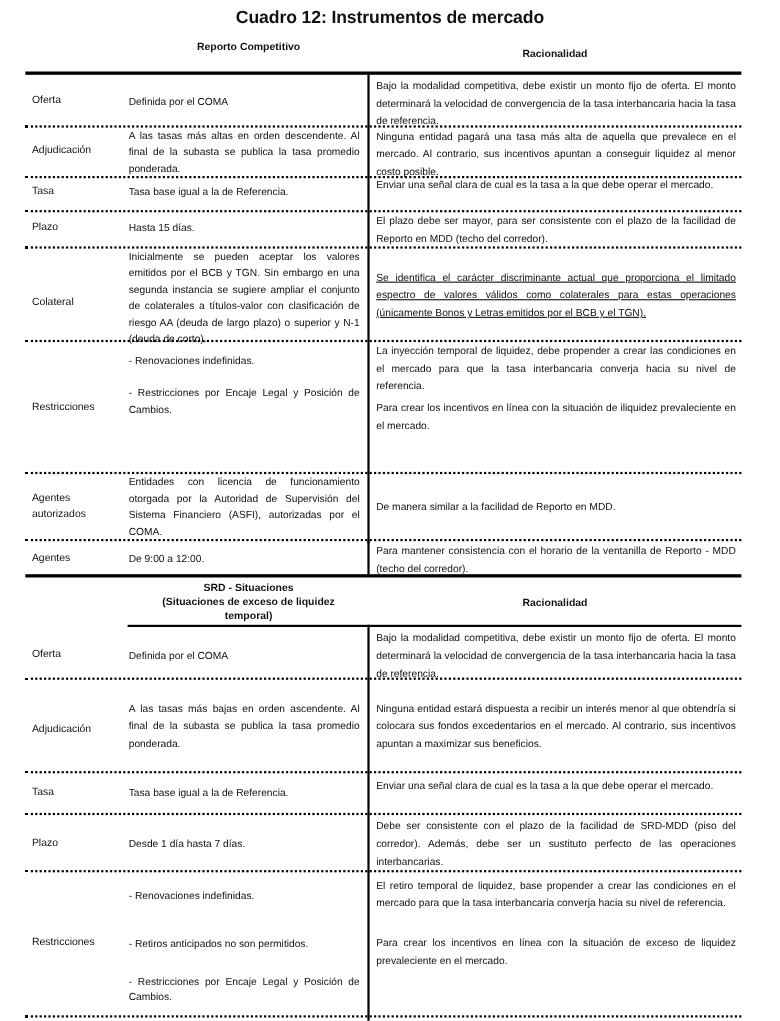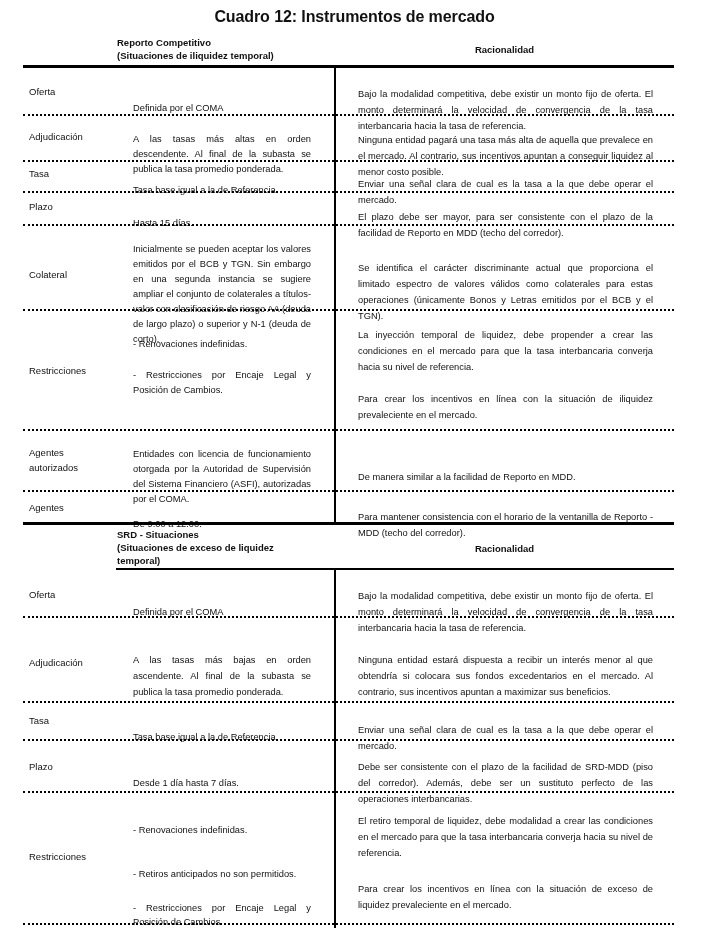--- a/index.html
+++ b/index.html
@@ -2,48 +2,47 @@
 <html><head>
 <meta charset="utf-8">
 <style>
   html, body { margin: 0; padding: 0; background: #ffffff; }
   body { width: 709px; height: 928px; position: relative; overflow: hidden;
          font-family: "Liberation Sans", sans-serif; color: #111; }
   .title { position: absolute; left: 0; top: 8px; width: 709px; text-align: center;
            font-size: 16px; font-weight: bold; letter-spacing: -0.1px; }
   .sec { position: absolute; left: 23px; width: 651px; }
   .hdr { position: relative; }
-  .hdr .h-left { position: absolute; left: 94px; width: 218px; 
+  .hdr .h-left { position: absolute; left: 94px; width: 218px; text-align: center;
                  font-size: 9.5px; font-weight: bold; line-height: 13px; }
   .hdr .h-right { position: absolute; left: 312px; width: 339px; text-align: center;
                   font-size: 9.5px; font-weight: bold; line-height: 13px; }
   .thick { position: absolute; height: 3px; background: #000; }
   .thin { position: absolute; height: 2px; background: #000; }
   .row { position: absolute; left: 0; width: 651px; }
   .row .lbl { position: absolute; left: 6px; font-size: 9.5px; font-weight: normal;
               line-height: 13px; }
   .row .mid { position: absolute; left: 94px; width: 210px; font-size: 9.3px;
               line-height: 15px; text-align: justify; }
   .row .rgt { position: absolute; left: 319px; width: 327px; font-size: 9.3px;
               line-height: 16px; text-align: justify; }
-  .row .mid p, .row .rgt p { margin: 16px; }
+  .row .mid p, .row .rgt p { margin: 0; }
   .vline { position: absolute; left: 311px; width: 2px; background: #000; }
   .dots { position: absolute; left: 0; width: 651px; height: 0;
           border-top: 2px dotted #000; }
 </style>
 </head>
 <body>
 
 <div class="title">Cuadro 12: Instrumentos de mercado</div>
 
 <div class="sec" style="top:36px;">
   <div class="hdr">
     <div class="h-left" style="top:0;">
       <div>Reporto Competitivo</div>
-      <div>(Situaciones de iliquidez temporal)</div>
     </div>
     <div class="h-right" style="top:7px;">Racionalidad</div>
   </div>
   <div class="thick" style="top:29px;left:0;width:651px;"></div>
   <div class="vline" style="top:32px;height:426px;"></div>
 
   <div class="row" style="top:34px;height:44px;">
     <div class="lbl" style="top:15px;">Oferta</div>
     <div class="mid" style="top:15px;">
         <p>Definida por el COMA</p>
@@ -85,21 +84,21 @@
         <p>El plazo debe ser mayor, para ser consistente con el plazo de la facilidad de Reporto en MDD (techo del corredor).</p>
       </div>
   </div>
   <div class="dots" style="top:188px;"></div>
 
   <div class="row" style="top:190px;height:80px;">
     <div class="lbl" style="top:42px;">Colateral</div>
     <div class="mid" style="top:0;">
         <p>Inicialmente se pueden aceptar los valores emitidos por el BCB y TGN. Sin embargo en una segunda instancia se sugiere ampliar el conjunto de colaterales a títulos-valor con clasificación de riesgo AA (deuda de largo plazo) o superior y N-1 (deuda de corto).</p>
       </div>
-    <div class="rgt" style="top:18px;">
+    <div class="rgt" style="top:18px;text-decoration:underline;">
         <p>Se identifica el carácter discriminante actual que proporciona el limitado espectro de valores válidos como colaterales para estas operaciones (únicamente Bonos y Letras emitidos por el BCB y el TGN).</p>
       </div>
   </div>
   <div class="dots" style="top:273px;"></div>
 
   <div class="row" style="top:275px;height:120px;">
     <div class="lbl" style="top:53px;">Restricciones</div>
     <div class="mid" style="top:10px;">
       <p style="margin-bottom:14px;">- Renovaciones indefinidas.</p>
       <p>- Restricciones por Encaje Legal y Posición de Cambios.</p>
@@ -195,18 +194,18 @@
   <div class="dots" style="top:265px;"></div>
 
   <div class="row" style="top:267px;height:130px;">
     <div class="lbl" style="top:57px;">Restricciones</div>
     <div class="mid" style="top:14px;line-height:14px;">
       <p style="margin-bottom:30px;">- Renovaciones indefinidas.</p>
       <p style="margin-bottom:20px;">- Retiros anticipados no son permitidos.</p>
       <p>- Restricciones por Encaje Legal y Posición de Cambios.</p>
     </div>
     <div class="rgt" style="top:4px;">
-      <p style="margin-bottom:20px;">El retiro temporal de liquidez, debe modalidad a crear las condiciones en el mercado para que la tasa interbancaria converja hacia su nivel de referencia.</p>
+      <p style="margin-bottom:20px;">El retiro temporal de liquidez, base propender a crear las condiciones en el mercado para que la tasa interbancaria converja hacia su nivel de referencia.</p>
       <p>Para crear los incentivos en línea con la situación de exceso de liquidez prevaleciente en el mercado.</p>
     </div>
   </div>
   <div class="dots" style="top:397px;"></div>
 </div>
 
 </body></html>

